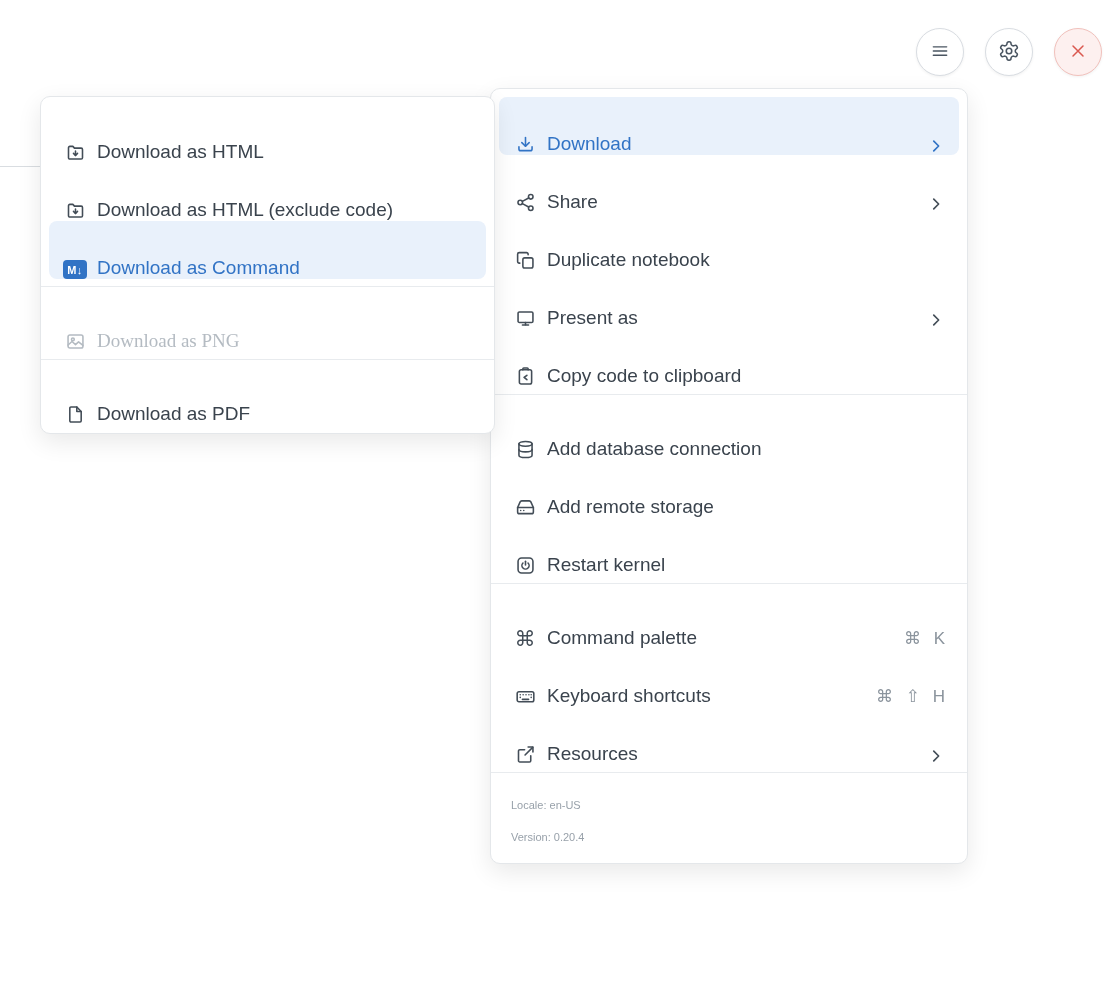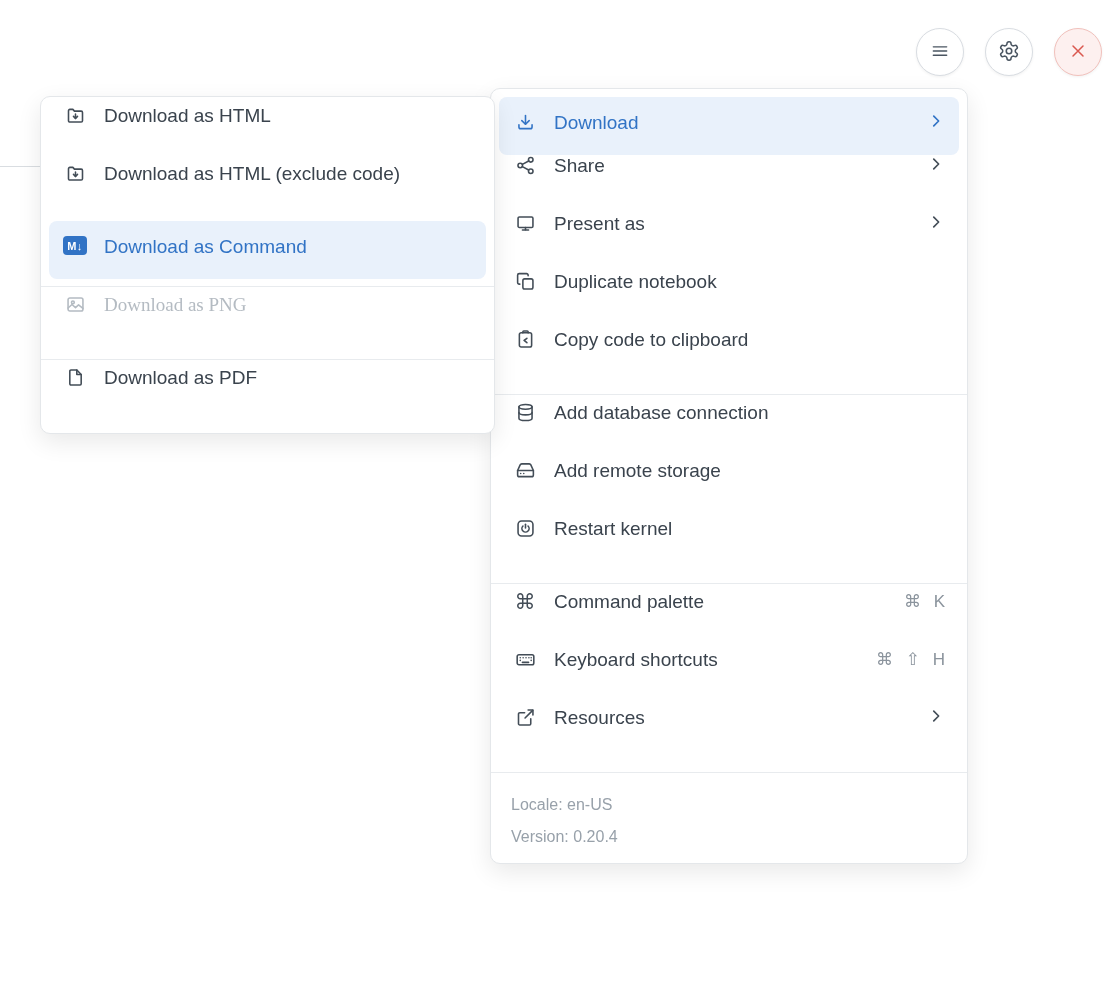--- a/index.html
+++ b/index.html
@@ -24,38 +24,38 @@
     display:flex;align-items:center;justify-content:center;color:#4a5561;cursor:pointer;
     box-shadow:0 1px 3px rgba(0,0,0,.06);}
   .circle-btn.danger{background:#fdf0ef;border-color:#f1c1bc;color:var(--danger);}
 
   
   .menu{position:absolute;background:#fff;border:1px solid var(--border);border-radius:10px;
     box-shadow:0 8px 24px rgba(0,0,0,.09);padding:8px 0;}
   .mainmenu{left:490px;top:88px;width:478px;z-index:2;}
   .submenu{left:40px;top:96px;width:455px;z-index:3;}
 
-  .row{height:58px;display:flex;align-items:flex-start;gap:17px;margin:0 8px;padding:0 14px;
+  .row{height:58px;display:flex;align-items:flex-end;gap:10px;margin:0 8px;padding:0 14px;
     border-radius:8px;font-size:19px;color:var(--text);cursor:pointer;}
   .row.active{background:var(--highlight);}
   .row.active .rlabel,.row.active .ricon,.row.active .rchev{color:var(--accent);margin-top:15px;}
   .row.disabled{color:var(--disabled);cursor:default;font-family:Liberation Serif, serif;}
   .row.disabled .ricon{color:var(--disabled);}
 
   .ricon{width:24px;display:flex;justify-content:center;align-items:center;color:#434d57;flex:none;}
   .ricon svg{display:block;}
   .rlabel{white-space:nowrap;}
   .rchev{margin-left:auto;display:flex;align-items:center;color:#434d57;}
   .shortcut{margin-left:auto;color:#8b949d;font-size:17px;word-spacing:8px;white-space:nowrap;}
   .glyph{font-size:21px;line-height:1;}
 
   .divider{height:1px;background:#e8ebee;margin:7px 0;}
 
   .menu-footer{padding:9px 20px 2px;}
-  .menu-footer div{font-size:16px;color:var(--muted);line-height:32px;}
+  .menu-footer div{font-size:11px;color:var(--muted);line-height:32px;}
 
   
   .md-badge{width:28px;height:19px;border-radius:4px;background:var(--accent);color:#fff;
     font-size:11px;font-weight:bold;display:flex;align-items:center;justify-content:center;
     letter-spacing:.5px;}
 </style>
 </head>
 <body>
 
 <div class="underlay-line"></div>
@@ -176,46 +176,46 @@
     <span class="rchev">
       <svg width="18" height="18" viewBox="0 0 24 24" fill="none" stroke="currentColor" stroke-width="2.2" stroke-linecap="round" stroke-linejoin="round">
           <path d="m9 5.5 6.5 6.5L9 18.5"></path>
         </svg>
     </span>
   </div>
 
   <div class="row">
     <span class="ricon">
       <svg width="21" height="21" viewBox="0 0 24 24" fill="none" stroke="currentColor" stroke-width="1.8" stroke-linecap="round" stroke-linejoin="round">
+          <rect x="9" y="9" width="11.5" height="11.5" rx="2"></rect>
+          <path d="M5.5 15H4.8A1.8 1.8 0 0 1 3 13.2V4.8A1.8 1.8 0 0 1 4.8 3h8.4A1.8 1.8 0 0 1 15 4.8v.7"></path>
+        </svg>
+    </span>
+    <span class="rlabel">Duplicate notebook</span>
+  </div>
+
+  <div class="row">
+    <span class="ricon">
+      <svg width="21" height="21" viewBox="0 0 24 24" fill="none" stroke="currentColor" stroke-width="1.8" stroke-linecap="round" stroke-linejoin="round">
           <rect x="3.5" y="4.5" width="17" height="12" rx="1.5"></rect>
           <path d="M12 16.5V19"></path>
           <path d="M8.5 19.5h7"></path>
         </svg>
     </span>
     <span class="rlabel">Present as</span>
     <span class="rchev">
       <svg width="18" height="18" viewBox="0 0 24 24" fill="none" stroke="currentColor" stroke-width="2.2" stroke-linecap="round" stroke-linejoin="round">
           <path d="m9 5.5 6.5 6.5L9 18.5"></path>
         </svg>
     </span>
   </div>
 
   <div class="row">
     <span class="ricon">
       <svg width="21" height="21" viewBox="0 0 24 24" fill="none" stroke="currentColor" stroke-width="1.8" stroke-linecap="round" stroke-linejoin="round">
-          <rect x="9" y="9" width="11.5" height="11.5" rx="2"></rect>
-          <path d="M5.5 15H4.8A1.8 1.8 0 0 1 3 13.2V4.8A1.8 1.8 0 0 1 4.8 3h8.4A1.8 1.8 0 0 1 15 4.8v.7"></path>
-        </svg>
-    </span>
-    <span class="rlabel">Duplicate notebook</span>
-  </div>
-
-  <div class="row">
-    <span class="ricon">
-      <svg width="21" height="21" viewBox="0 0 24 24" fill="none" stroke="currentColor" stroke-width="1.8" stroke-linecap="round" stroke-linejoin="round">
           <rect x="5" y="4.2" width="14" height="16.3" rx="2"></rect>
           <path d="M9 4.4V3.2a1 1 0 0 1 1-1h4a1 1 0 0 1 1 1v1.2"></path>
           <path d="m13.6 10.6-3.2 2.5 3.2 2.5"></path>
         </svg>
     </span>
     <span class="rlabel">Copy code to clipboard</span>
   </div>
 
   <div class="divider"></div>
 

